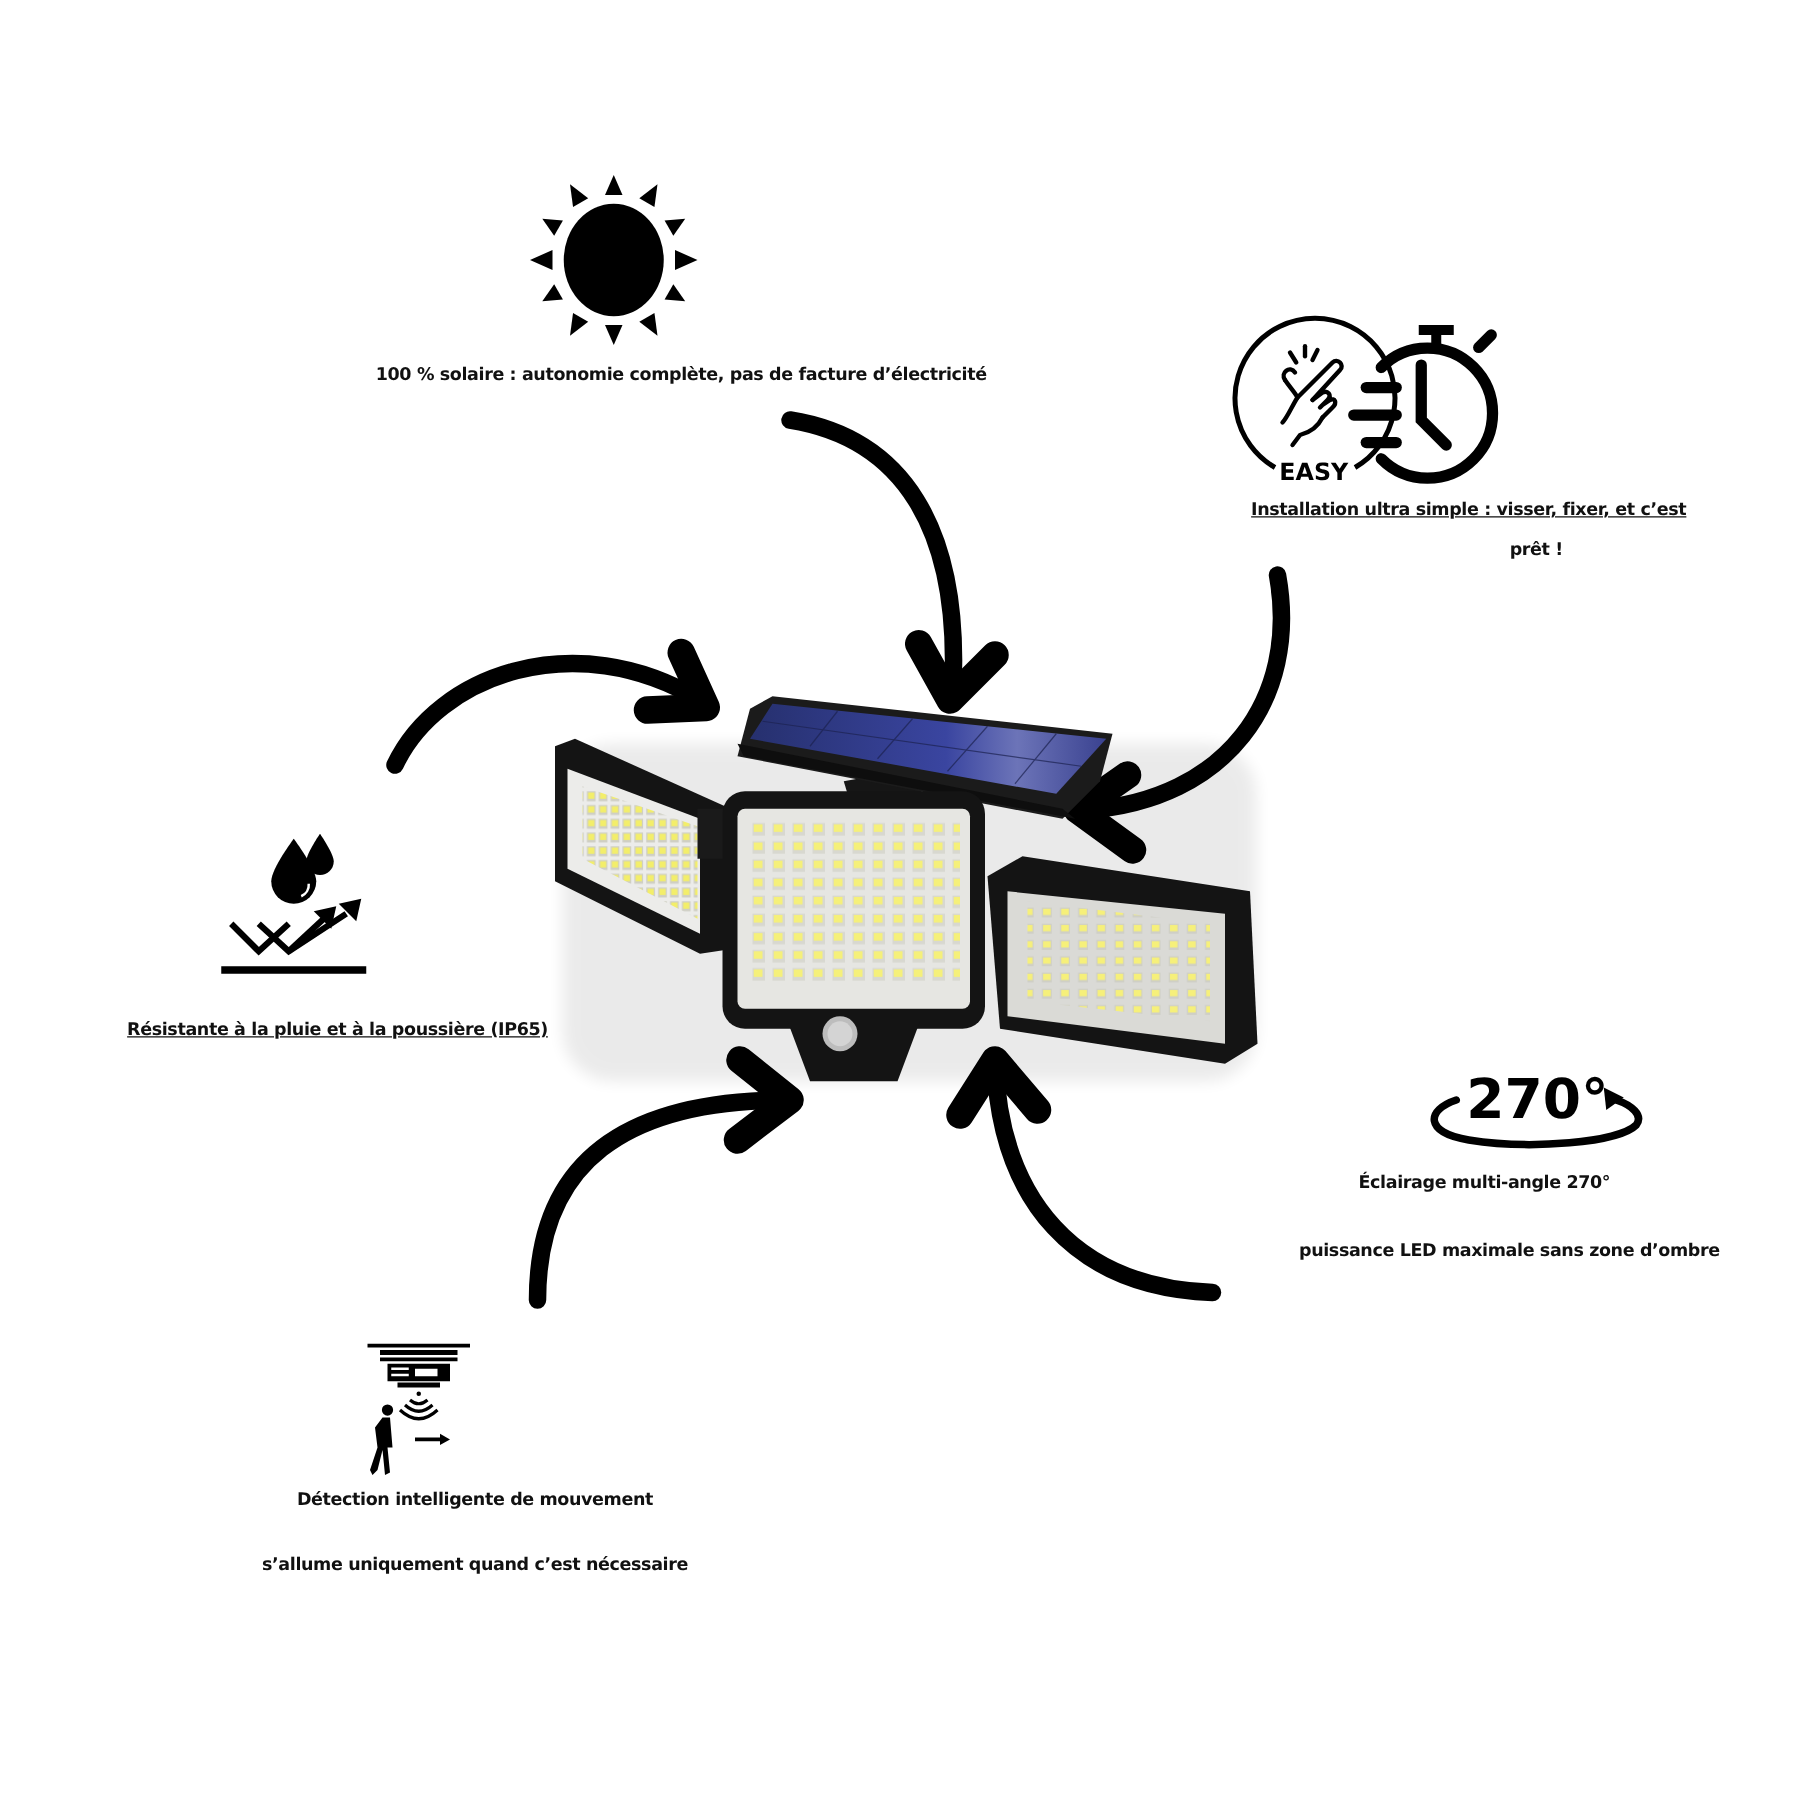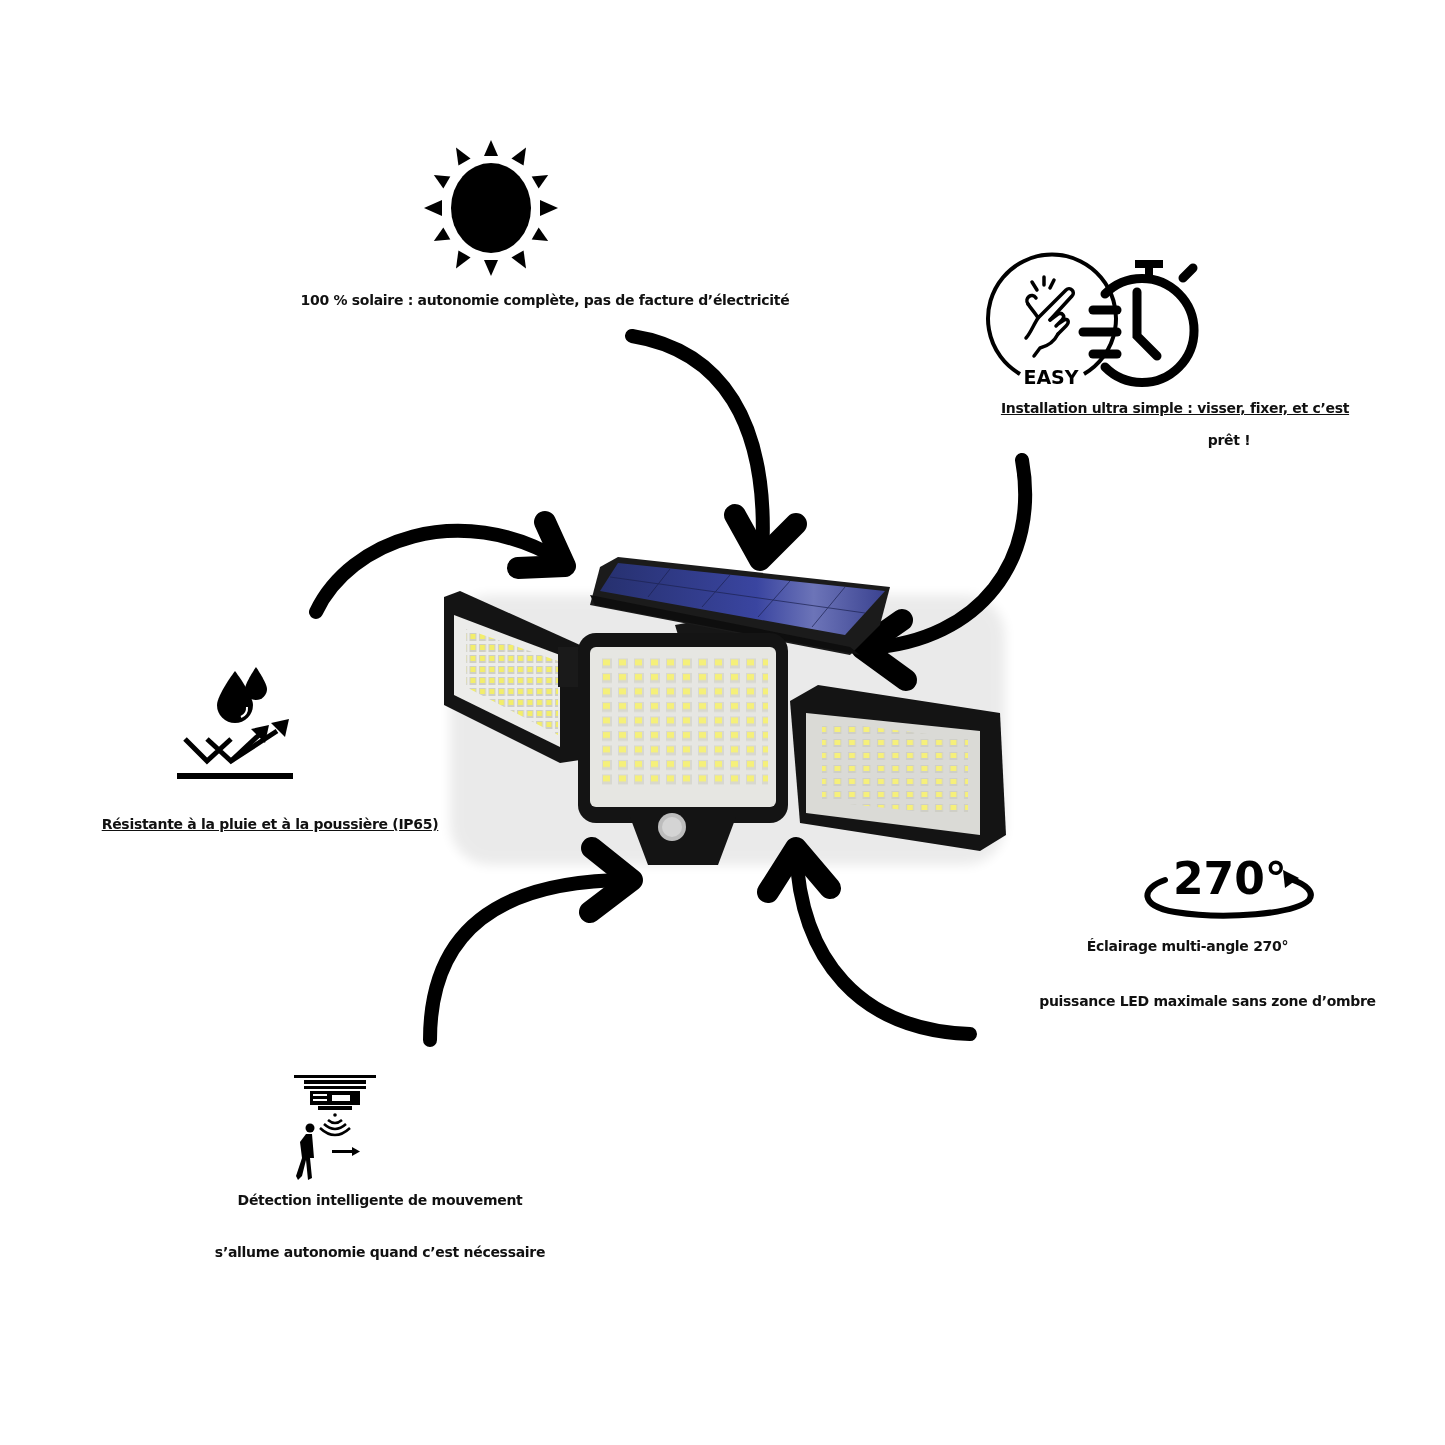--- a/index.html
+++ b/index.html
@@ -133,21 +133,21 @@
       <path d="M30,56 Q45,70 60,56"></path>
     </g>
     <circle cx="20" cy="56" r="4.5" fill="#000"></circle>
     <path d="M16,62 L22,62 L24,86 L20,86 L22,106 L18,108 L16,88 L12,104 L8,108 L6,104 L12,86 L10,70 Z" fill="#000"></path>
     <rect x="42" y="78" width="20" height="3" fill="#000"></rect>
     <polygon points="62,75 70,79.5 62,84" fill="#000"></polygon>
   </svg>
 </div>
 
 <div class="caption" style="left:110px; top:1184px; width:540px;">Détection intelligente de mouvement</div>
-<div class="caption" style="left:110px; top:1236px; width:540px;">s’allume autonomie quand c’est nécessaire</div>
+<div class="caption" style="left:110px; top:1236px; width:540px;">s’allume uniquement quand c’est nécessaire</div>
 
 <svg class="abs arrow" width="1445" height="1445" style="left:0; top:0;">
 
   <g>
     <path class="shaft" d="M316,612 C350,540 460,500 560,560" stroke-width="14"></path>
     <path class="head" d="M545,522 L565,566 L518,568"></path>
   </g>
 
   <g>
     <path class="shaft" d="M632,336 C720,350 770,420 762,556" stroke-width="14"></path>

